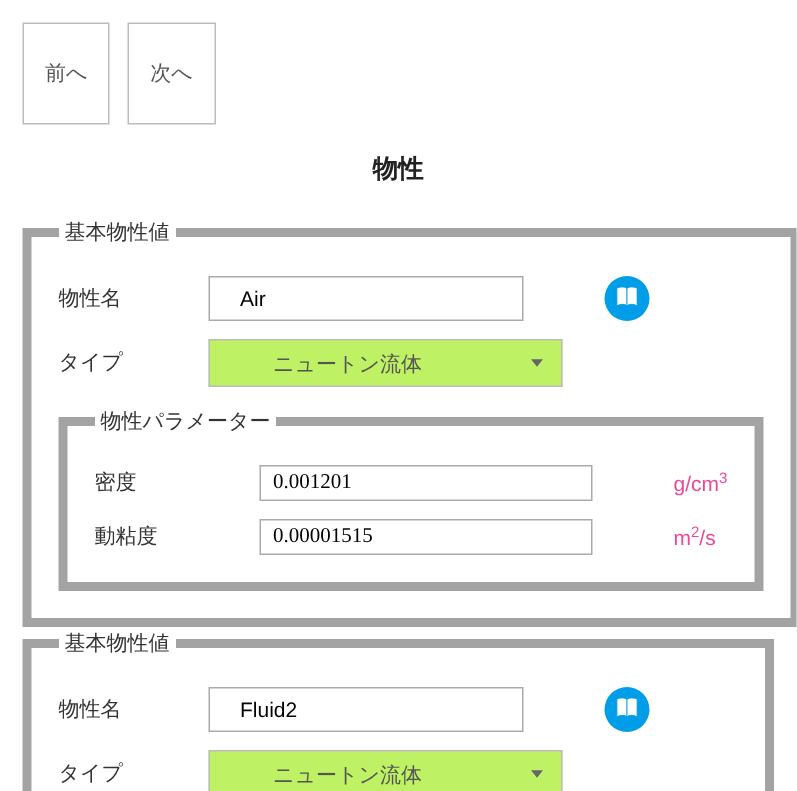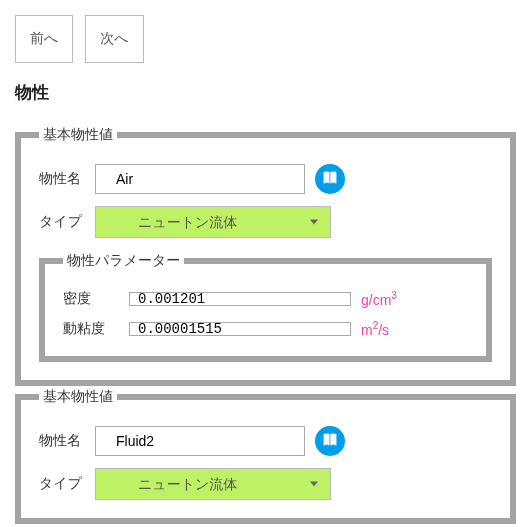--- a/index.html
+++ b/index.html
@@ -14,51 +14,53 @@
       background: #fff;
       width: 531px;
     }
     .nav-buttons {
       margin-bottom: 18px;
     }
     .nav-btn {
       display: inline-block;
       border: 1px solid #bbb;
       background: #fff;
-      padding: 14px 14px;
+      padding: 24px 14px;
       font-size: 14px;
       color: #555;
       cursor: pointer;
       margin-right: 8px;
       font-family: inherit;
     }
     .page-title {
       font-size: 17px;
       font-weight: bold;
       margin: 0 0 22px 0;
       color: #222;
+      text-align: center;
     }
     fieldset {
       border: 6px solid #a3a3a3;
       margin: 0 0 2px 0;
       padding: 20px 18px 18px 18px;
     }
     fieldset.inner {
       margin-top: 14px;
       margin-bottom: 0;
     }
     legend {
       font-size: 14px;
       color: #333;
       padding: 0 4px;
     }
     .form-row {
       display: flex;
       align-items: center;
       margin-bottom: 12px;
+      gap: 44px;
     }
     .form-row:last-child {
       margin-bottom: 0;
       align-items: center;
     }
     .row-label {
       width: 56px;
       flex-shrink: 0;
       font-size: 14px;
       color: #333;
@@ -74,22 +76,22 @@
       padding: 5px 20px;
       font-size: 14px;
       font-family: inherit;
       height: 30px;
       width: 210px;
     }
     .num-input {
       border: 1px solid #aaa;
       padding: 5px 8px;
       font-size: 14px;
-      font-family: Liberation Mono, monospace;
-      height: 14px;
+      font-family: Liberation Serif, serif;
+      height: 24px;
       width: 222px;
     }
     .select-wrap {
       position: relative;
       display: inline-block;
       border: 1px solid #bbb;
       background: #bef264;
       height: 32px;
       width: 236px;
     }

